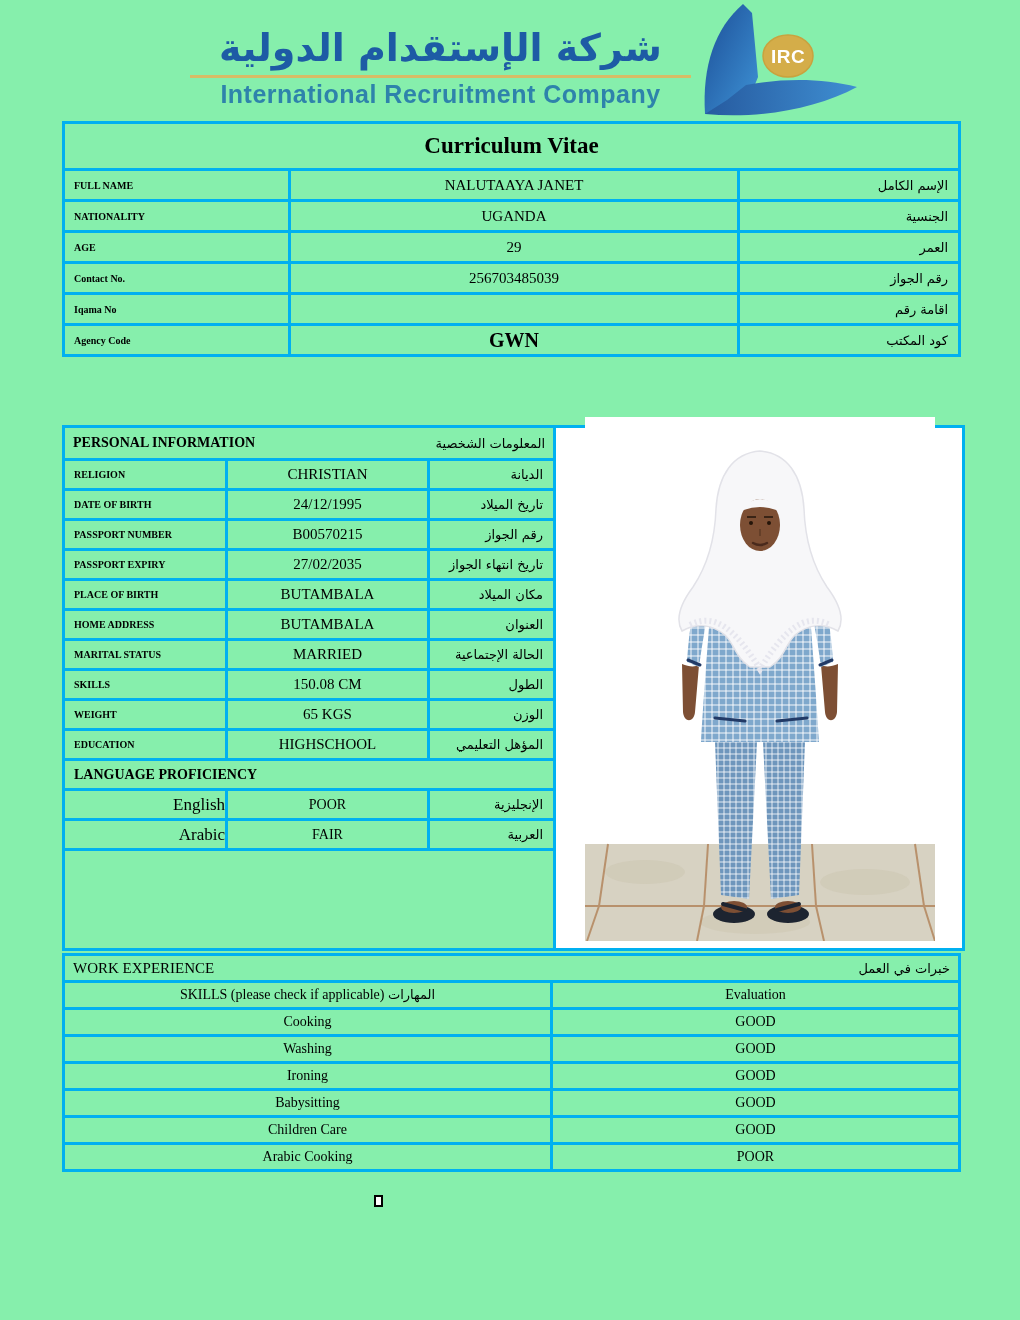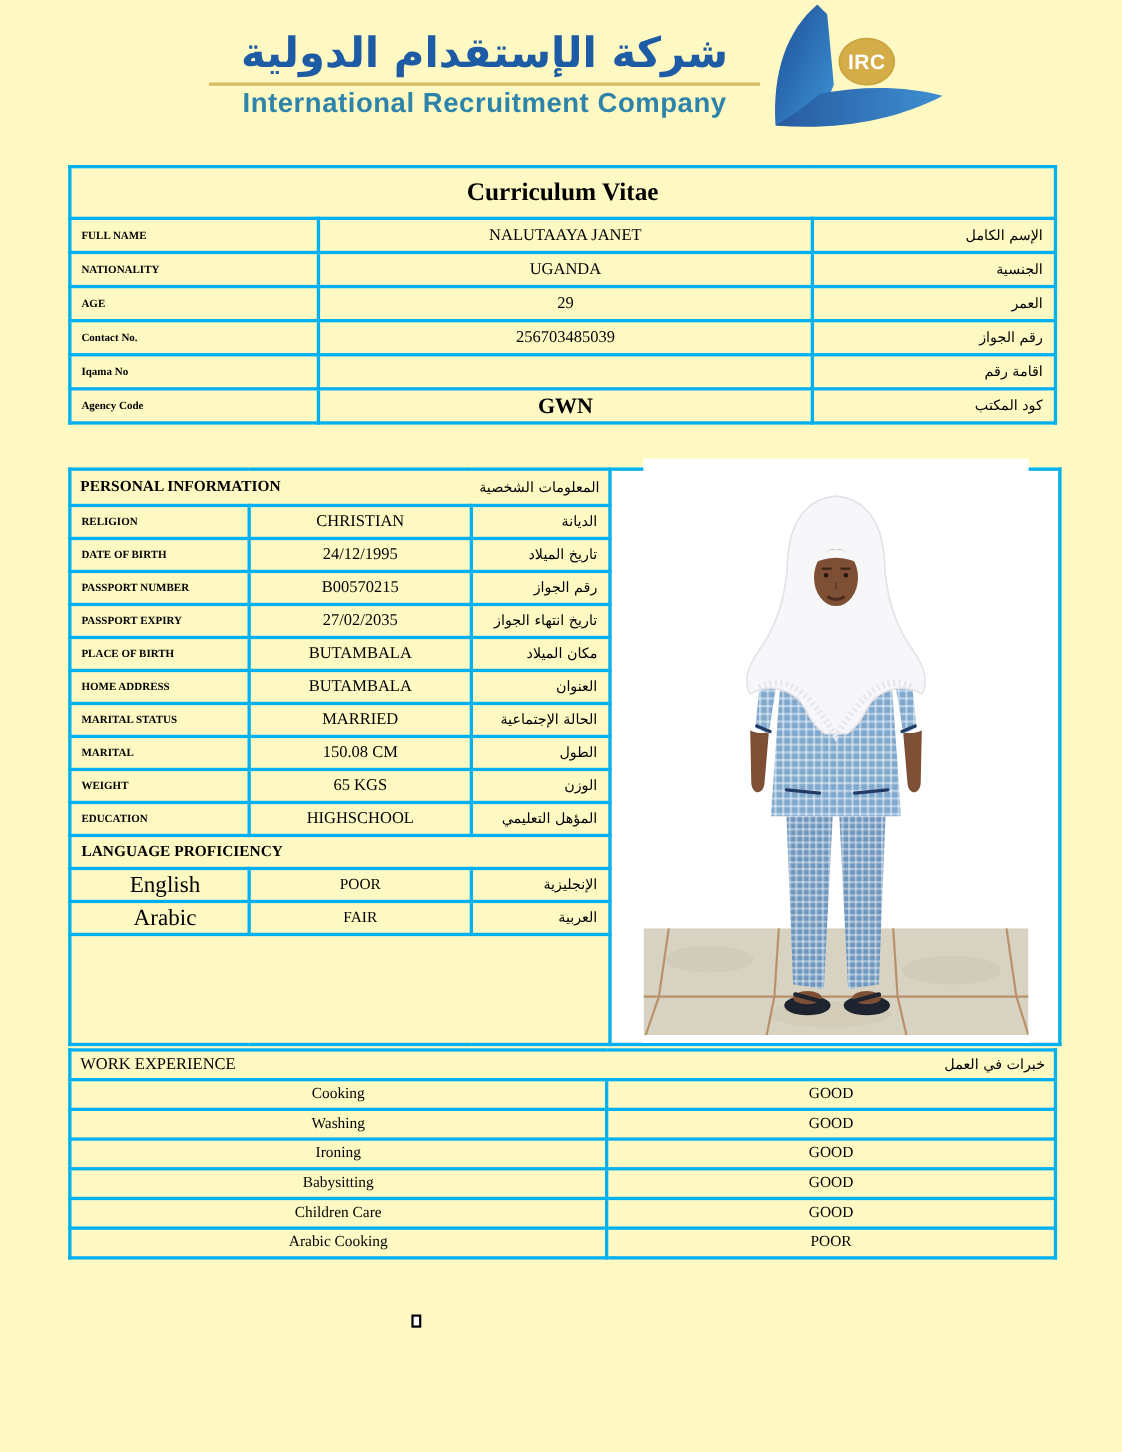--- a/index.html
+++ b/index.html
@@ -1,16 +1,16 @@
 <!DOCTYPE html>
 <html><head>
 <meta charset="utf-8">
 <style>
   html,body{margin:0;padding:0;background:#ffffff;}
-  .page{position:relative;width:1020px;height:1320px;background:#fef9c3;
+  .page{position:relative;width:1020px;height:1320px;background:#86efac;
         font-family:"Liberation Serif",serif;color:#000;overflow:hidden;}
 
   
   .logo-block{position:absolute;left:188px;top:26px;width:505px;text-align:center;}
   .logo-ar{direction:rtl;font-family:"DejaVu Sans",sans-serif;font-weight:bold;
            font-size:38px;line-height:1.2;color:#1d5ba5;letter-spacing:-1px;}
   .logo-underline{height:0;border-top:3px solid #d8bc66;margin:3px 2px 2px 2px;}
   .logo-en{font-family:"Liberation Sans",sans-serif;font-weight:bold;
            font-size:25px;color:#2e83ab;letter-spacing:0.5px;}
   .logo-mark{position:absolute;left:700px;top:2px;width:158px;height:116px;}
@@ -18,34 +18,34 @@
   
   table{border-collapse:collapse;table-layout:fixed;}
   td{border:3px solid #00b0f0;vertical-align:middle;overflow:hidden;padding:0;}
   .lbl{font-weight:bold;font-size:10px;text-align:left;padding:0 4px 0 9px;}
   .val{text-align:center;font-size:15px;font-family:Liberation Serif, serif;}
   .gwn{font-weight:bold;font-size:20px;}
   .arc{direction:rtl;text-align:right;padding:0 10px 0 0;font-size:13px;
        font-family:"DejaVu Sans",sans-serif;}
 
   
-  .cv-table{position:absolute;left:62px;top:150px;}
+  .cv-table{position:absolute;left:62px;top:121px;}
   .cv-table table{width:896px;}
   .cv-title{height:44px;text-align:center;font-weight:bold;font-size:23px;}
   .cv-table .row td{height:28px;}
 
   
   .personal{position:absolute;left:62px;top:425px;}
   .personal table{width:900px;height:526px;}
   .personal td{height:27px;}
   .sec-h td{height:30px;}
   .flexh{display:flex;justify-content:space-between;align-items:center;padding:0 8px;}
   .sec-title{font-weight:bold;font-size:14px;}
   .sec-title-ar{direction:rtl;font-family:"DejaVu Sans",sans-serif;font-size:13px;}
-  .lang-lbl{font-size:21px;padding-left:10px;text-align:center;}
+  .lang-lbl{font-size:17px;padding-left:10px;text-align:right;}
   .filler td{height:auto;}
   .photo-cell{background:#fff;}
 
   
   .work{position:absolute;left:62px;top:953px;}
   .work table{width:896px;}
   .work td{height:24px;}
   .work-title{font-size:15px;}
   .skill-h{text-align:center;font-size:14px;}
   .skill-name{text-align:center;font-size:14px;}
@@ -180,21 +180,21 @@
         <td class="lbl">HOME ADDRESS</td>
         <td class="val">BUTAMBALA</td>
         <td class="arc">العنوان</td>
       </tr>
       <tr>
         <td class="lbl">MARITAL STATUS</td>
         <td class="val">MARRIED</td>
         <td class="arc">الحالة الإجتماعية</td>
       </tr>
       <tr>
-        <td class="lbl">MARITAL</td>
+        <td class="lbl">SKILLS</td>
         <td class="val">150.08 CM</td>
         <td class="arc">الطول</td>
       </tr>
       <tr>
         <td class="lbl">WEIGHT</td>
         <td class="val">65 KGS</td>
         <td class="arc">الوزن</td>
       </tr>
       <tr>
         <td class="lbl">EDUCATION</td>
@@ -301,20 +301,27 @@
       <tbody>
           <tr>
         <td colspan="2">
           <div class="flexh">
             <span class="work-title">WORK EXPERIENCE</span>
             <span class="inline-ar">خبرات في العمل</span>
           </div>
         </td>
       </tr>
       <tr>
+        <td class="skill-h">
+          <span>SKILLS (please check if applicable)</span>
+          <span class="inline-ar">المهارات</span>
+        </td>
+        <td class="skill-h">Evaluation</td>
+      </tr>
+      <tr>
         <td class="skill-name">Cooking</td>
         <td class="skill-eval">GOOD</td>
       </tr>
       <tr>
         <td class="skill-name">Washing</td>
         <td class="skill-eval">GOOD</td>
       </tr>
       <tr>
         <td class="skill-name">Ironing</td>
         <td class="skill-eval">GOOD</td>

